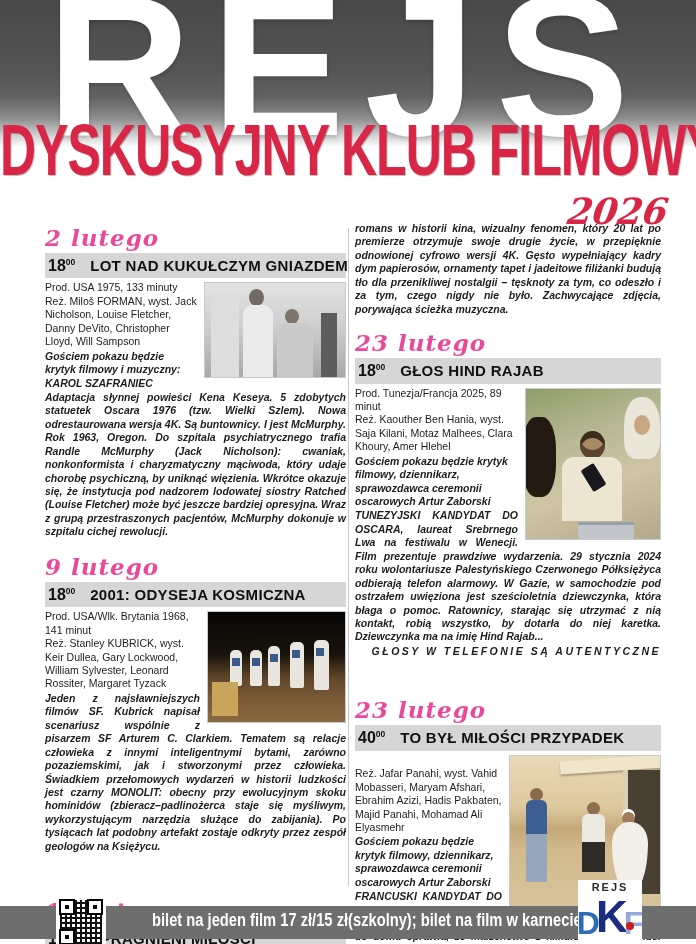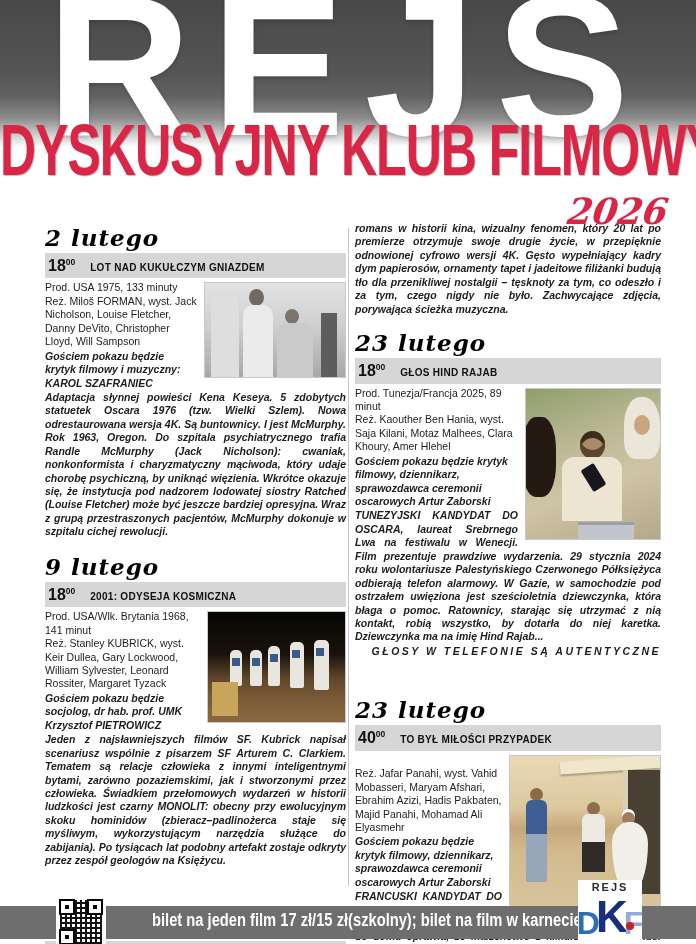--- a/index.html
+++ b/index.html
@@ -19,29 +19,29 @@
   .year{position:absolute;top:190px;right:28px;color:#d92546;
     font-family:"DejaVu Serif", serif;font-style:italic;font-weight:bold;
     font-size:36px;transform:skewX(-8deg);}
 
   
   .col{position:absolute;font-size:10.5px;color:#1c1c1c;line-height:1.28;}
   .col-left{left:45px;top:226px;width:301px;}
   .col-right{left:355px;top:222px;width:306px;}
   .divider{position:absolute;left:348px;top:228px;width:1px;height:658px;background:#c6c6c6;}
 
-  .date{color:#000000;font-family:"DejaVu Serif", serif;font-style:italic;font-weight:bold;
+  .date{color:#ec4899;font-family:"DejaVu Serif", serif;font-style:italic;font-weight:bold;
     font-size:23px;letter-spacing:1px;margin:0 0 4px 0;line-height:1;}
   .mt1{margin-top:16px;} .mt2{margin-top:46px;} .mt3{margin-top:40px;}
 
   .titlebar{background:#d6d6d6;color:#101010;font-weight:bold;padding:3px 4px 2px 3px;
     margin-bottom:3px;white-space:nowrap;}
   .time{font-size:16px;}
   .time sup{font-size:8.5px;vertical-align:super;}
-  .ftitle{font-size:10px;letter-spacing:.3px;margin-left:12px;}
+  .ftitle{font-size:15px;letter-spacing:.3px;margin-left:12px;}
 
   .film .body{overflow:visible;}
   p{margin:0 0 1px 0;}
   .meta{color:#1c1c1c;}
   .guest{font-weight:bold;font-style:italic;}
   .desc{font-style:italic;text-align:justify;font-weight:bold;}
   .spaced{letter-spacing:2.5px;text-align:right;}
   .cont{margin-bottom:15px;}
 
   
@@ -143,21 +143,20 @@
     <div class="body">
       <div class="photo photo2">
         <div class="astro a1"></div>
         <div class="astro a2"></div>
         <div class="astro a3"></div>
         <div class="astro a4"></div>
         <div class="astro a5"></div>
         <div class="p2c"></div>
       </div>
       <p class="meta"><span>Prod. USA/Wlk. Brytania 1968, 141 minut</span><br><span>Reż. Stanley KUBRICK, wyst. Keir Dullea, Gary Lockwood, William Sylvester, Leonard Rossiter, Margaret Tyzack</span></p>
-      <p class="guest">Gościem pokazu będzie socjolog, dr hab. prof. UMK Krzysztof PIETROWICZ</p>
       <p class="desc">Jeden z najsławniejszych filmów SF. Kubrick napisał scenariusz wspólnie z pisarzem SF Arturem C. Clarkiem. Tematem są relacje człowieka z innymi inteligentnymi bytami, zarówno pozaziemskimi, jak i stworzonymi przez człowieka. Świadkiem przełomowych wydarzeń w historii ludzkości jest czarny MONOLIT: obecny przy ewolucyjnym skoku hominidów (zbieracz–padlinożerca staje się myśliwym, wykorzystującym narzędzia służące do zabijania). Po tysiącach lat podobny artefakt zostaje odkryty przez zespół geologów na Księżycu.</p>
     </div>
   </section>
 
   <section class="film">
     <div class="date mt2">16 lutego</div>
     <div class="titlebar">
       <span class="time"><span>18</span><sup>00</sup></span>
       <span class="ftitle">SPRAGNIENI MIŁOŚCI</span>
     </div>

